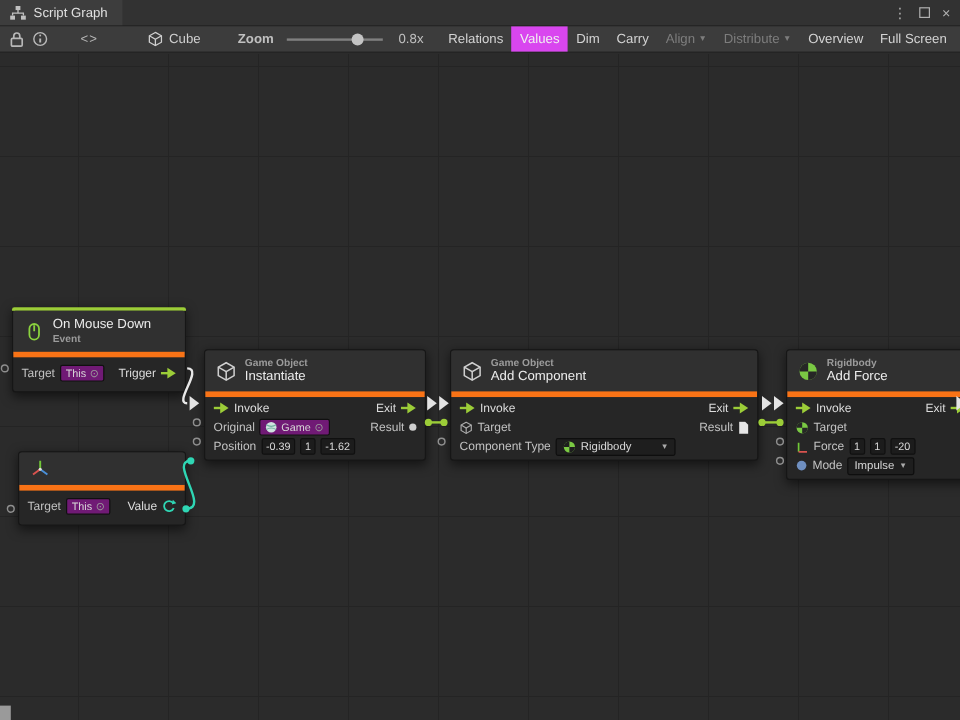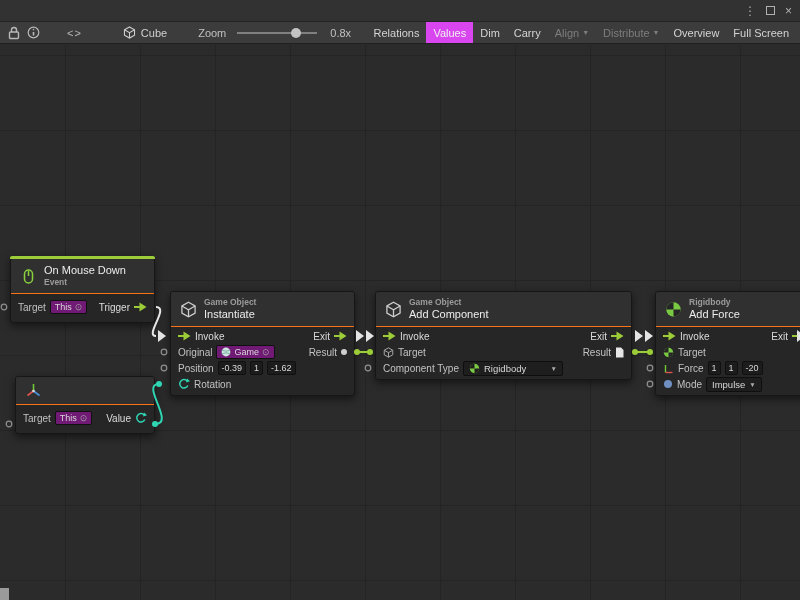--- a/index.html
+++ b/index.html
@@ -11,21 +11,21 @@
   .tab{display:flex;align-items:center;gap:6px;background:#3d3d3d;padding:0 12px 0 8px;font-size:11px;color:#e0e0e0;}
   .win-controls{margin-left:auto;display:flex;align-items:center;gap:10px;padding-right:8px;color:#b0b0b0;font-size:12px;}
   .maxbox{width:9px;height:9px;border:1.5px solid #b0b0b0;display:inline-block;}
 
   
   .toolbar{height:22px;background:#3c3c3c;display:flex;align-items:center;padding:0 4px 0 8px;gap:7px;
            font-size:11px;color:#c8c8c8;border-bottom:1px solid #202020;}
   .icon-btn{display:flex;align-items:center;}
   .code-glyph{margin-left:20px;color:#b8b8b8;letter-spacing:1px;}
   .obj{display:flex;align-items:center;gap:5px;margin-left:34px;color:#d0d0d0;}
-  .zoom-label{margin-left:24px;color:#c0c0c0;}
+  .zoom-label{margin-left:24px;color:#c0c0c0;font-weight:bold;}
   .slider{position:relative;width:80px;height:14px;margin-left:4px;}
   .slider .track{position:absolute;left:0;right:0;top:6px;height:2px;background:#808080;}
   .slider .handle{position:absolute;left:54px;top:2px;width:10px;height:10px;border-radius:50%;background:#c4c4c4;}
   .zoom-value{margin-left:6px;color:#c0c0c0;}
   .tb-buttons{margin-left:auto;display:flex;align-items:flex-start;height:100%;}
   .tbtn{background:none;border:none;color:#d4d4d4;font-size:11px;font-family:inherit;padding:3px 7px;height:100%;
         display:flex;align-items:center;gap:3px;cursor:default;white-space:nowrap;}
   .tbtn.active{background:#d946ef;color:#f0f0f0;}
   .tbtn.disabled{color:#7d7d7d;}
   .caret{font-size:7px;}
@@ -36,21 +36,21 @@
                      linear-gradient(to bottom,#242424 1px,transparent 1px);
     background-size:75px 75px,75px 75px;
     background-position:65px 0px,0px 10px;}
   .wires{position:absolute;left:0;top:0;pointer-events:none;z-index:3;}
 
   
   .node{position:absolute;z-index:2;background:#262626;border:1px solid #161616;border-radius:3px;
         box-shadow:0 3px 9px rgba(0,0,0,.55);white-space:nowrap;}
   .sel-bar{height:3px;background:#9ccd38;border-radius:2px 2px 0 0;margin:-1px -1px 0;}
   .node-header{display:flex;align-items:center;gap:7px;padding:5px 9px;background:#303030;
-               border-bottom:1px solid #f97316;border-radius:2px 2px 0 0;}
+               border-bottom:5px solid #f97316;border-radius:2px 2px 0 0;}
   .htext .sur{font-size:8.5px;line-height:11px;color:#9b9b9b;font-weight:bold;}
   .htext .main{font-size:11px;line-height:13px;color:#ececec;}
   .rows{padding:1px 0 3px;}
   .node-row{display:flex;align-items:center;gap:4px;padding:0 7px;height:16px;font-size:10px;color:#c2c2c2;text-align:right;}
   .node-row.tall{height:24px;}
   .flex{flex:1;}
   .plabel{color:#c2c2c2;}
   .plabel.light{color:#dcdcdc;}
   .chip{display:inline-flex;align-items:center;gap:3px;background:#701a75;border:1px solid #101010;
         border-radius:2px;padding:1px 4px;font-size:9px;color:#d8d8d8;}
@@ -61,20 +61,29 @@
             border-radius:2px;padding:1px 5px;font-size:9.5px;color:#d8d8d8;}
   .dd-caret{font-size:6.5px;color:#aaa;margin-left:auto;}
   .dot-icon{width:6px;height:6px;border-radius:50%;background:#cfcfcf;display:inline-block;}
   .arrow{flex:0 0 auto;}
   .corner-handle{position:absolute;left:0;bottom:0;width:9px;height:12px;background:#9a9a9a;z-index:4;}
 </style>
 </head>
 <body>
 
 <div class="titlebar">
+  <div class="tab">
+    <svg width="14" height="12" viewBox="0 0 14 12">
+      <rect x="5" y="0" width="4" height="3.4" fill="#c0c0c0"></rect>
+        <rect x="0.5" y="8" width="4" height="3.4" fill="#c0c0c0"></rect>
+      <rect x="9.5" y="8" width="4" height="3.4" fill="#c0c0c0"></rect>
+      <path d="M7 3.4 V6 M2.5 8 V6 H11.5 V8" stroke="#c0c0c0" fill="none" stroke-width="1.1"></path>
+    </svg>
+    <span>Script Graph</span>
+  </div>
   <div class="win-controls">
     <span>⋮</span>
     <span class="maxbox"></span>
     <span>×</span>
   </div>
 </div>
 
 <div class="toolbar">
   <span class="icon-btn">
     <svg width="12" height="14" viewBox="0 0 12 14" fill="none" stroke="#b8b8b8" stroke-width="1.4">
@@ -264,27 +273,20 @@
         <span class="flex"></span>
         <span class="plabel">Result</span>
         <span class="dot-icon"></span>
       </div>
       <div class="node-row">
         <span class="plabel">Position</span>
         <span class="vbox">-0.39</span>
         <span class="vbox">1</span>
         <span class="vbox">-1.62</span>
       </div>
-      <div class="node-row">
-        <svg width="12" height="12" viewBox="0 0 12 12" fill="none">
-          <path d="M9.8 7.5 A4.2 4.2 0 1 1 9.3 3.2" stroke="#2fd6b4" stroke-width="1.5"></path>
-          <polygon points="9,0.4 12,3.3 8.2,4.5" fill="#2fd6b4"></polygon>
-        </svg>
-        <span class="plabel">Rotation</span>
-      </div>
     </div>
   </div>
 
   <div class="node" style="left:375px;top:246px;width:257px;">
     <div class="node-header">
       <svg width="17" height="17" viewBox="0 0 16 16" fill="none" stroke="#cfcfcf" stroke-width="1.2">
         <path d="M8 1.2 L14.2 4.7 V11.3 L8 14.8 L1.8 11.3 V4.7 Z"></path>
           <path d="M1.8 4.7 L8 8.2 L14.2 4.7"></path>
           <line x1="8" y1="8.2" x2="8" y2="14.8"></line>
       </svg>

